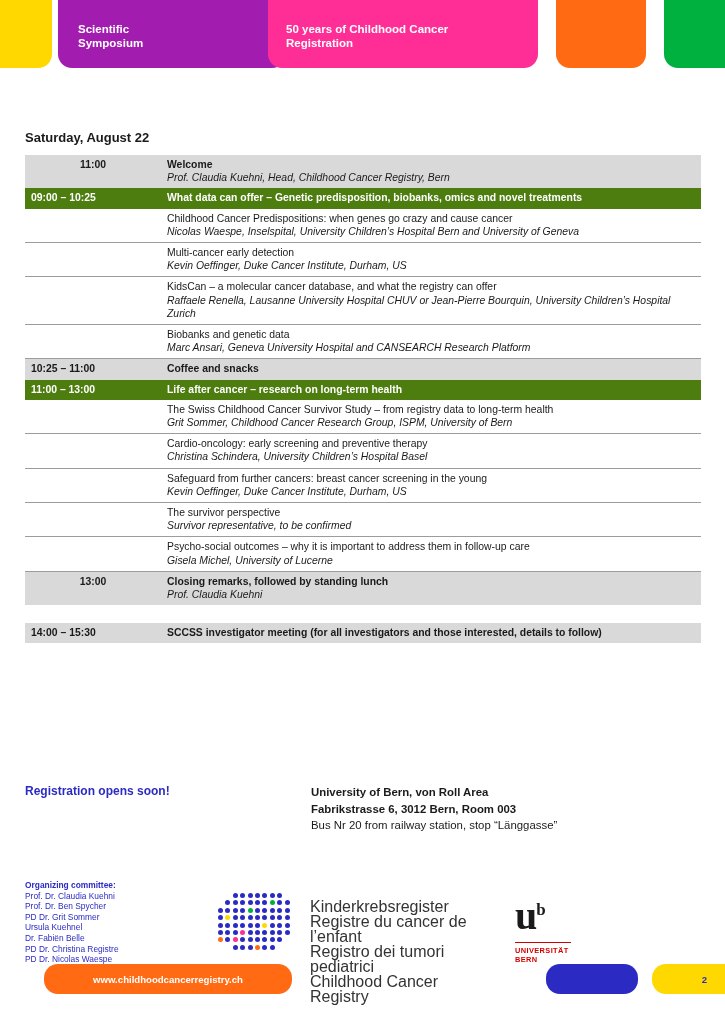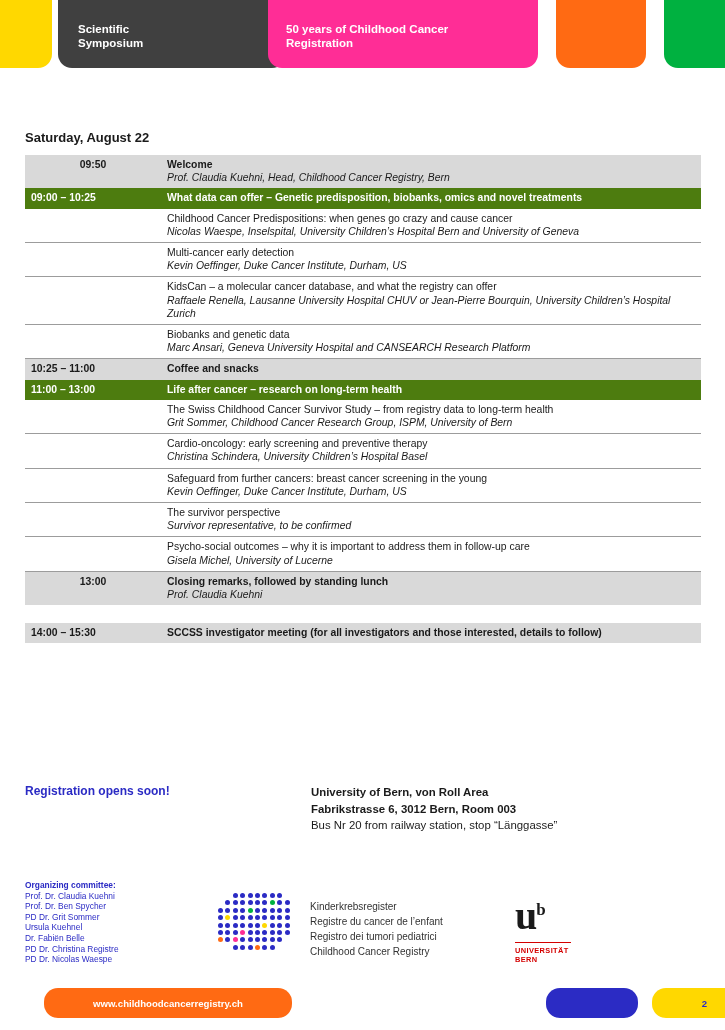--- a/index.html
+++ b/index.html
@@ -33,21 +33,21 @@
   }
   .chip-label {
     font-size: 11.5px;
     font-weight: bold;
     line-height: 14px;
     color: #ffffff;
     display: block;
     white-space: pre-line;
   }
   .chip-yellow { left: 0; width: 52px; background: #ffd800; border-bottom-left-radius: 0; }
-  .chip-blue   { left: 58px; width: 228px; background: #404040; padding: 22px 0 0 20px; }
+  .chip-blue   { left: 58px; width: 228px; background: #a21caf; padding: 22px 0 0 20px; }
   .chip-pink   { left: 268px; width: 270px; background: #ff2d96; padding: 22px 0 0 18px; }
   .chip-orange { left: 556px; width: 90px; background: #ff6a13; }
   .chip-green  { left: 664px; width: 61px; background: #00b140; border-bottom-right-radius: 0; }
 
   
   .day-heading {
     position: absolute;
     top: 130px;
     left: 25px;
     font-size: 13px;
@@ -146,21 +146,21 @@
   .dots span {
     position: absolute;
     width: 5px; height: 5px;
     border-radius: 50%;
     background: #2b2bc4;
   }
   .registry-names {
     position: absolute;
     left: 92px;
     top: 6px;
-    font-size: 10px;
+    font-size: 16px;
     line-height: 15px;
     color: #333;
   }
   .registry-names span { display: block; }
 
   
   .unibe {
     position: absolute;
     top: 890px;
     left: 515px;
@@ -191,21 +191,21 @@
     font-size: 7.4px;
     font-weight: bold;
     line-height: 9px;
     letter-spacing: 0.4px;
   }
 
   
   .bottom-bar {
     position: absolute;
     left: 0;
-    top: 988px;
+    top: 964px;
     width: 697px;
     height: 42px;
   }
   .bchip {
     position: absolute;
     top: 0;
     height: 30px;
     border-radius: 14px;
     box-sizing: border-box;
     font-size: 9.6px;
@@ -241,21 +241,21 @@
 
 <table class="programme">
   <colgroup>
       <col class="col-time">
       <col class="col-desc">
     </colgroup>
   <tbody>
 
 
     <tr class="row-grey">
-      <td class="time center">09:50</td>
+      <td class="time center">11:00</td>
       <td>
         <span class="title-b">Welcome</span>
         <span class="speaker">Prof. Claudia Kuehni, Head, Childhood Cancer Registry, Bern</span>
       </td>
     </tr>
 
     <tr class="row-blue">
       <td class="time">09:00 – 10:25</td>
       <td>
         <span class="title-b">What data can offer – Genetic predisposition, biobanks, omics and novel treatments</span>

